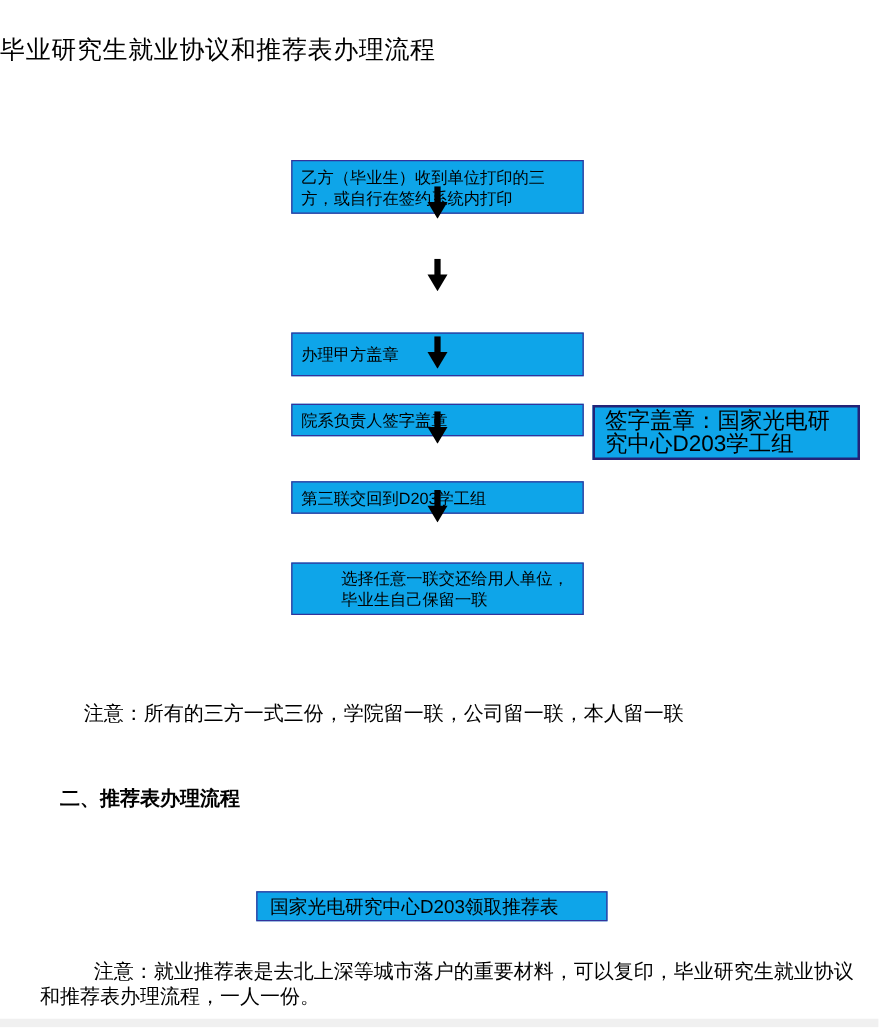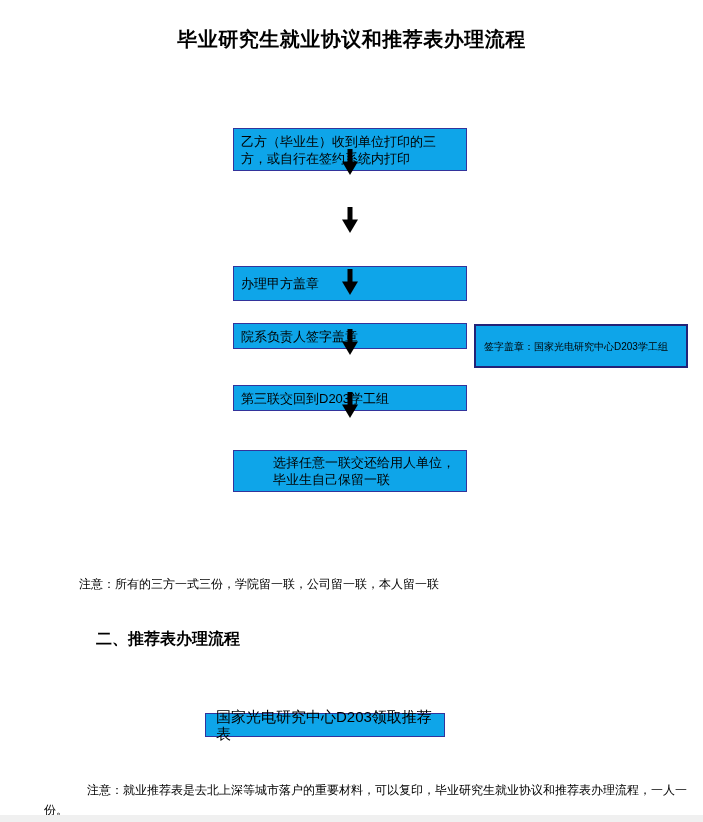--- a/index.html
+++ b/index.html
@@ -15,33 +15,33 @@
     height: 822px;
     background: #ffffff;
     overflow: hidden;
   }
   .title {
     position: absolute;
     top: 26px;
     left: 0;
     width: 703px;
     margin: 0;
-    text-align: center;
+    text-align: left;
     font-size: 20px;
-    font-weight: bold;
+    font-weight: normal;
     letter-spacing: 0.5px;
   }
   .section-heading {
     position: absolute;
     margin: 0;
     font-size: 16px;
     font-weight: bold;
   }
   .heading-1 { top: 74px; left: 27px; }
-  .heading-2 { top: 629px; left: 48px; margin-left: 48px; }
+  .heading-2 { top: 629px; left: 48px; }
 
   .flow-box {
     position: absolute;
     box-sizing: border-box;
     border: 1px solid #33339b;
     background: #0ea5e9;
     font-size: 13px;
     line-height: 17px;
     padding: 2px 7px;
     display: flex;
@@ -55,50 +55,50 @@
   .step-3 { top: 299px; height: 26px; text-align: right; }
   .step-4 { top: 361px; height: 26px; }
   .step-5 { top: 426px; height: 42px; padding-left: 39px; }
 
   .side-box {
     left: 474px;
     top: 300px;
     width: 214px;
     height: 44px;
     border: 2px solid #232377;
-    font-size: 10px;
+    font-size: 18px;
     line-height: 19px;
     padding: 2px 8px;
     align-items: center;
   }
   .pickup-box {
     left: 205px;
     top: 689px;
-    width: 240px;
+    width: 281px;
     height: 24px;
     font-size: 15px;
     padding: 2px 10px;
   }
 
   .arrow {
     position: absolute;
     left: 341px;
     width: 18px;
     height: 26px;
   }
   .arrow-0 { top: 149px; }
   .arrow-1 { top: 207px; }
   .arrow-2 { top: 269px; }
   .arrow-3 { top: 329px; }
   .arrow-4 { top: 392px; }
 
   .note {
     position: absolute;
-    margin: 12px;
-    font-size: 12px;
+    margin: 0;
+    font-size: 16px;
     line-height: 20px;
   }
   .note-1 { top: 562px; left: 67px; width: 600px; }
   .note-2 { top: 768px; left: 32px; width: 660px; text-indent: 43px; }
 
   .bottom-strip {
     position: absolute;
     left: 0;
     bottom: 0;
     width: 703px;

